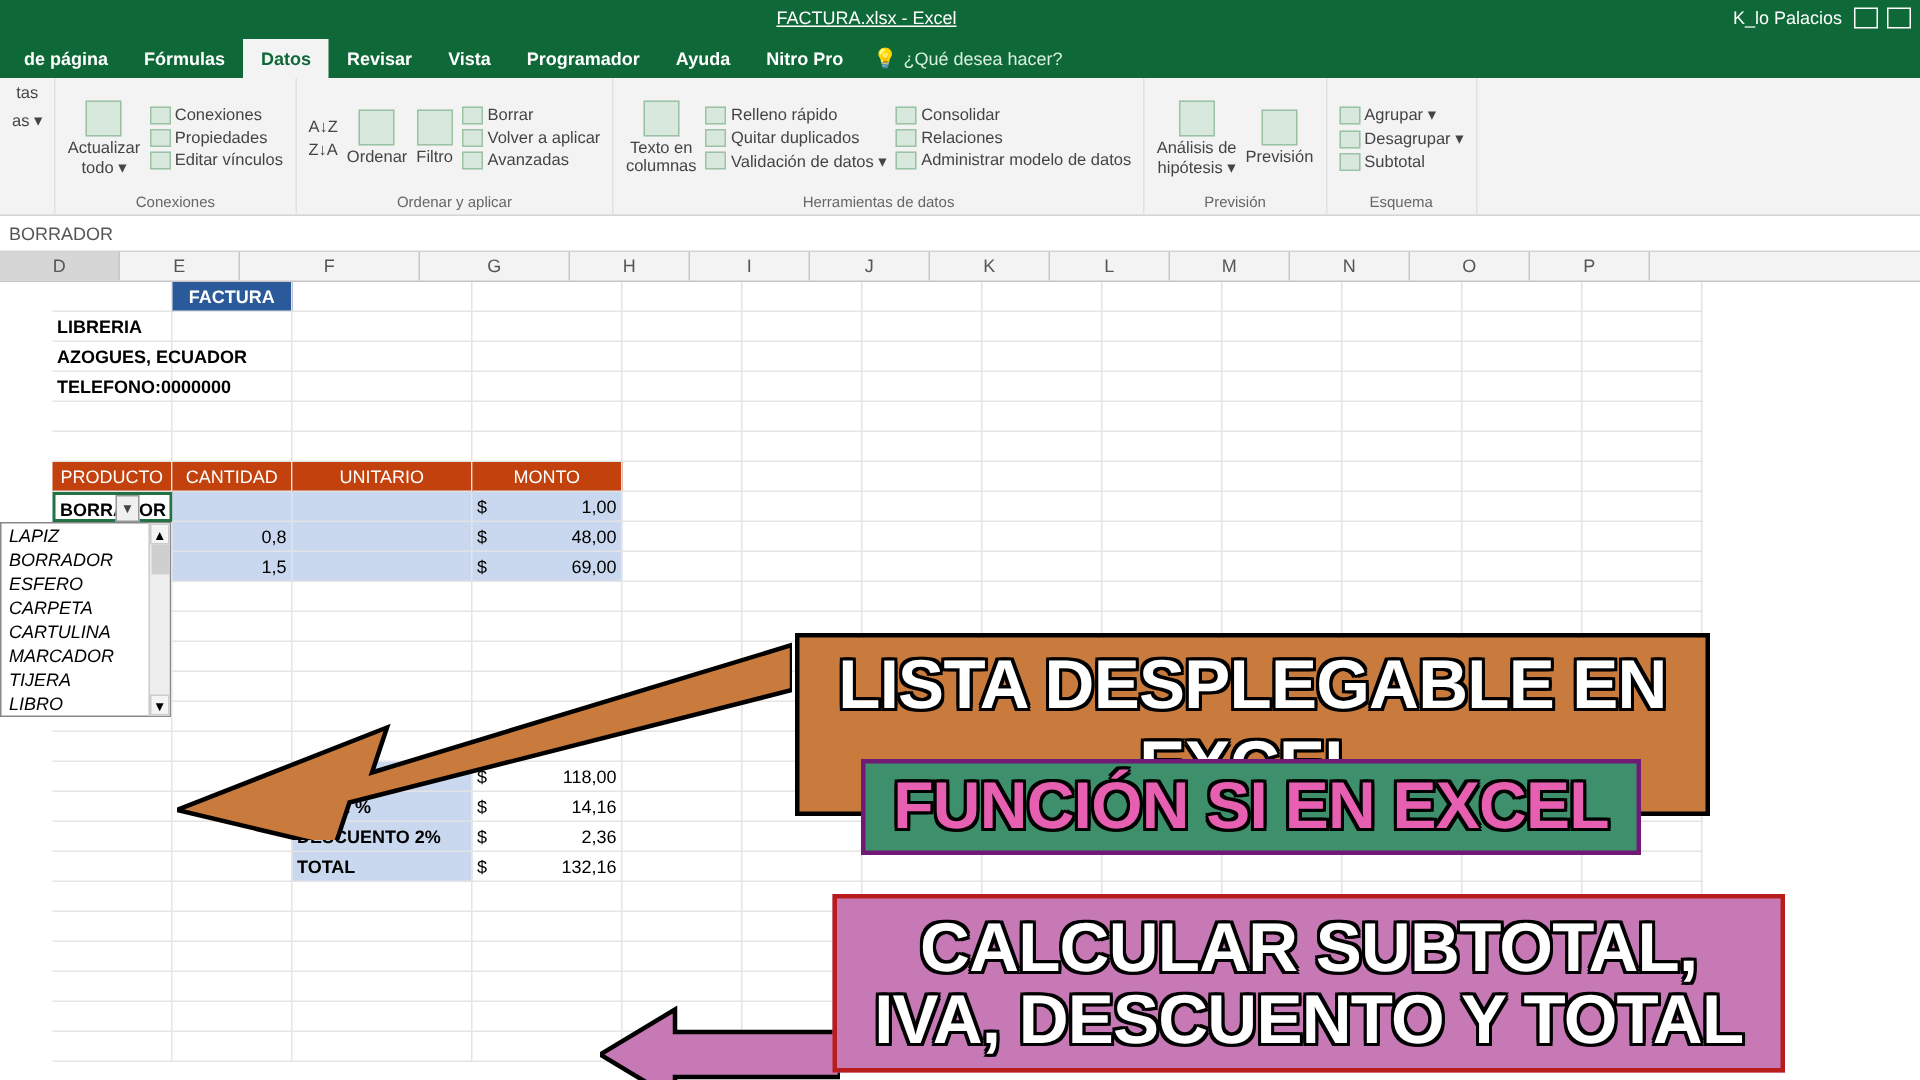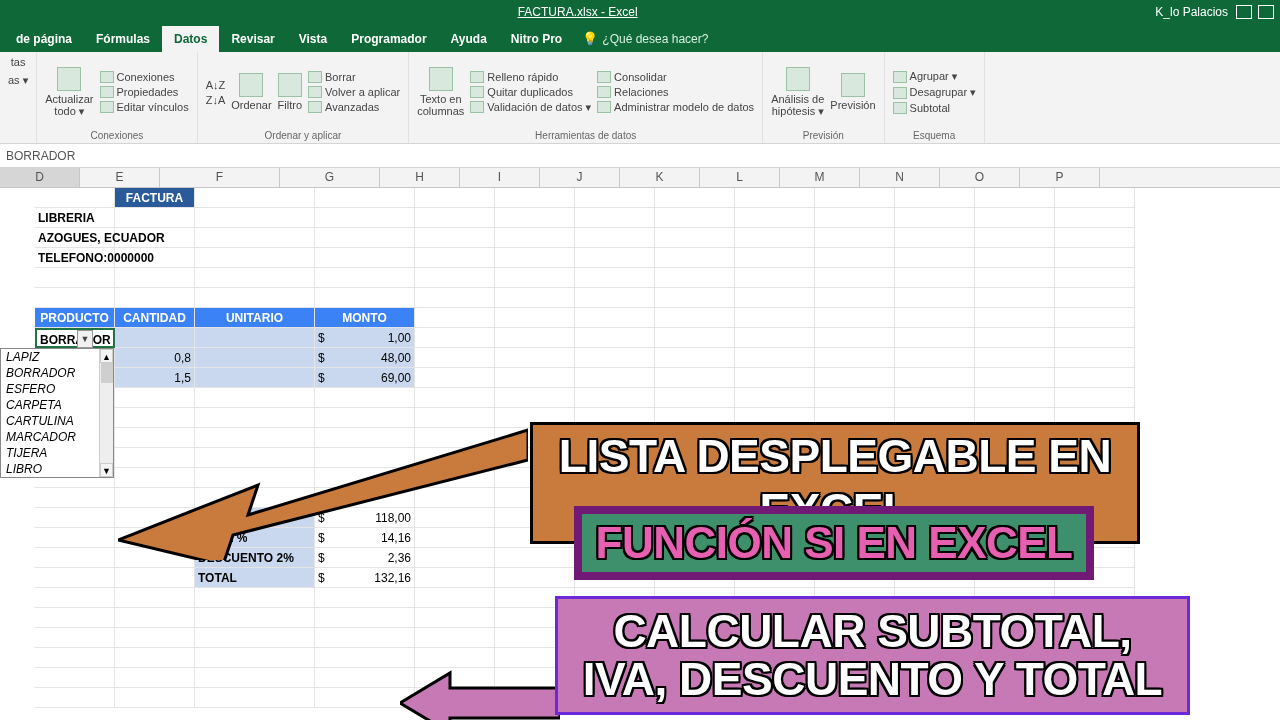--- a/index.html
+++ b/index.html
@@ -32,36 +32,36 @@
 .colhdr { height: 20px; background: #f3f3f3; border-bottom: 1px solid #c7c7c7; display: flex; }
 .colhdr .ch { width: 80px; border-right: 1px solid #c7c7c7; text-align: center; font-size: 12px; color: #555; line-height: 19px; }
 .colhdr .ch.sel { background: #d6d6d6; }
 
 .sheet { position: relative; height: 532px; background: #fff; }
 .grid { position: absolute; inset: 0; padding-left: 35px; }
 .row { display: flex; height: 20px; }
 .cell { width: 80px; border-right: 1px solid #e4e4e4; border-bottom: 1px solid #e4e4e4; font-size: 12px; padding: 1px 3px; line-height: 18px; white-space: nowrap; }
 
 .factura-badge { background: #2a5a9a; color: #fff; font-weight: bold; text-align: center; }
-.hdrcell { background: #3b82f6; color: #fff; font-weight: bold; text-align: center; }
+.hdrcell { background: #c2410c; color: #fff; font-weight: normal; text-align: center; }
 .sel-data { background: #c9d8ee; }
 .bold { font-weight: bold; }
 .right { text-align: right; }
 
 .dropdown-btn { position: absolute; left: 77px; top: 142px; width: 16px; height: 18px; background: #f0f0f0; border: 1px solid #999; display: flex; align-items: center; justify-content: center; font-size: 9px; color: #444; cursor: pointer; }
 .dd-list { position: absolute; left: 0; top: 160px; width: 114px; background: #fff; border: 1px solid #888; font-size: 12px; z-index: 5; }
 .dd-list .item { padding: 1px 5px; cursor: pointer; font-style: italic; }
 .dd-scroll { position: absolute; right: 0; top: 0; bottom: 0; width: 14px; background: #eee; border-left: 1px solid #ccc; }
 .dd-scroll .arrow { height: 14px; text-align: center; font-size: 9px; line-height: 14px; background: #f4f4f4; border: 1px solid #ccc; }
 .dd-scroll .thumb { position: absolute; left: 1px; width: 12px; height: 20px; background: #cfcfcf; }
 
 .callout { position: absolute; font-family: 'Arial Narrow', Arial, sans-serif; font-weight: 900; font-stretch: condensed; color: #fff; text-align: center; letter-spacing: -0.5px; padding: 4px 10px; text-shadow: 2px 2px 0 #000, -2px -2px 0 #000, 2px -2px 0 #000, -2px 2px 0 #000, 0 2px 0 #000, 0 -2px 0 #000, 2px 0 0 #000, -2px 0 0 #000; }
 .c1 { left: 530px; top: 234px; width: 610px; font-size: 46px; background: #c87b3c; border: 3px solid #000; }
-.c2 { left: 574px; top: 318px; width: 520px; font-size: 44px; background: #3e8f6b; color: #e65fb0; border: 8px solid #701a75; }
-.c3 { left: 555px; top: 408px; width: 635px; font-size: 46px; background: #c679b5; border: 3px solid #6d28d9; line-height: 1.05; padding: 8px 8px; }
+.c2 { left: 574px; top: 318px; width: 520px; font-size: 44px; background: #3e8f6b; color: #e65fb0; border: 3px solid #701a75; }
+.c3 { left: 555px; top: 408px; width: 635px; font-size: 46px; background: #c679b5; border: 3px solid #b91c1c; line-height: 1.05; padding: 8px 8px; }
 
 .big-arrow { position: absolute; }
 .arrow-orange { left: 118px; top: 232px; width: 410px; height: 140px; }
 .arrow-pink { left: 400px; top: 480px; width: 160px; height: 70px; }
 </style>
 </head>
 <body>
 
 <div class="titlebar">
   <div class="title">FACTURA.xlsx - Excel</div>

